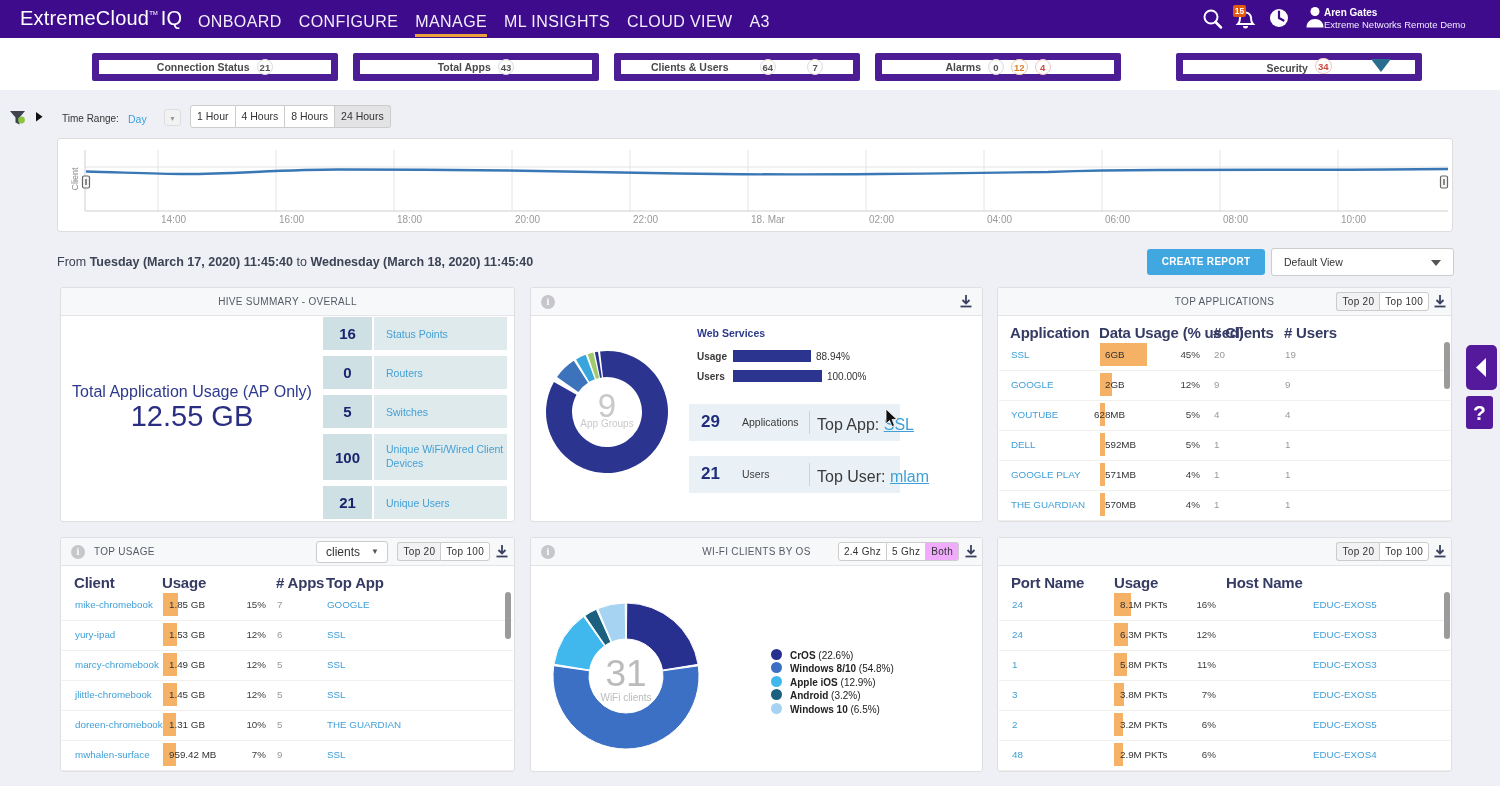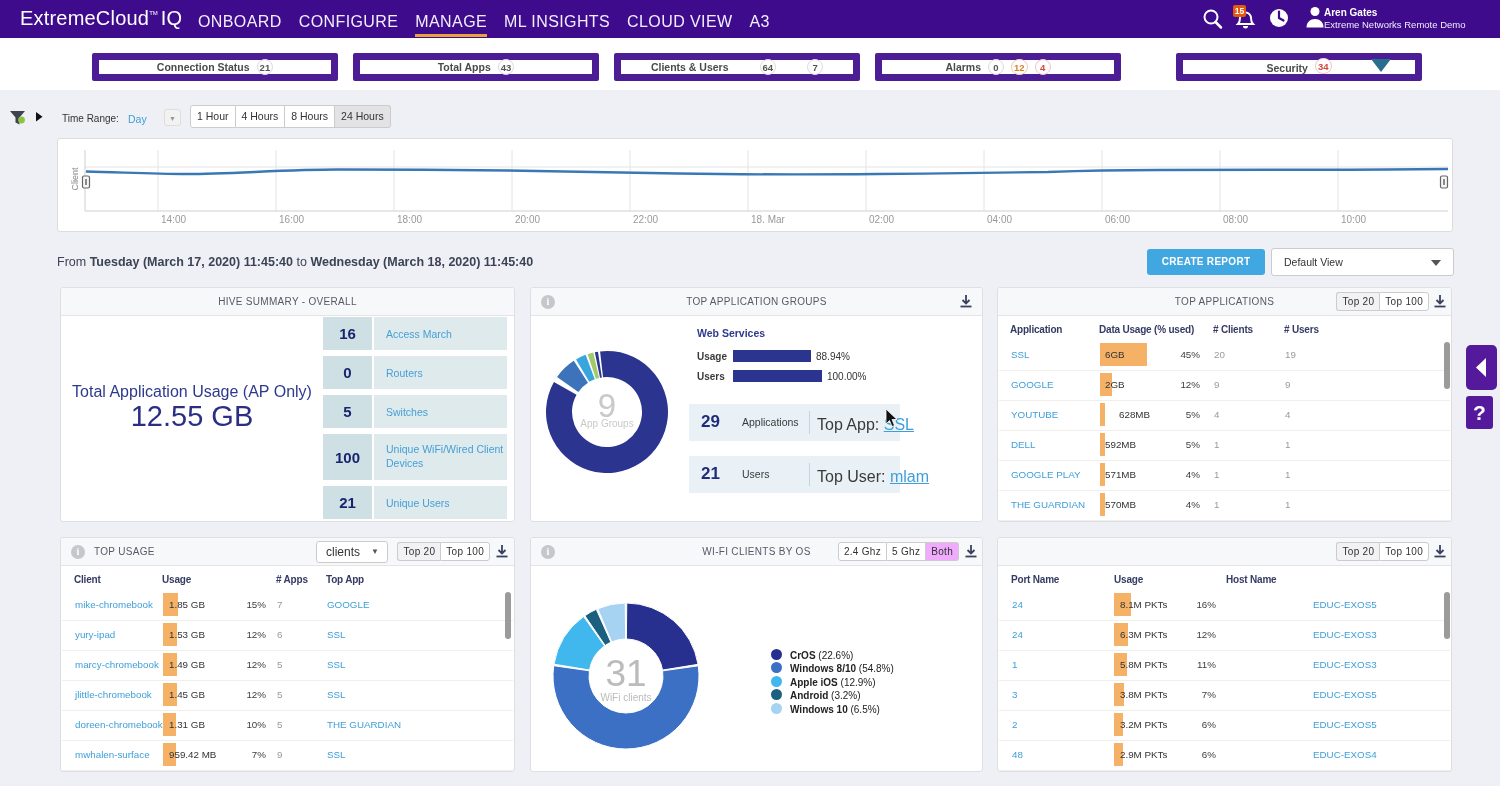--- a/index.html
+++ b/index.html
@@ -62,21 +62,21 @@
 .g2box { position:absolute; left:158px; width:211px; height:37px; background:#e9f1f6; }
 .g2num { position:absolute; left:12px; top:8px; font-size:17px; font-weight:bold; color:#1f2d7b; }
 .g2lbl { position:absolute; left:53px; top:12px; font-size:10.5px; color:#3a3a3a; }
 .g2div { position:absolute; left:120px; top:7px; width:1px; height:23px; background:#c5d5dd; }
 .g2top { position:absolute; left:128px; top:12px; font-size:16px; color:#3a3a3a; white-space:nowrap; }
 
 .hrow { position:absolute; left:262px; width:184px; display:flex; }
 .hnum { width:49px; background:#cfe0e4; color:#19246e; font-size:15px; font-weight:bold; display:flex; align-items:center; justify-content:center; margin-right:2px; }
 .hlbl { flex:1; background:#dfeaed; color:#45a0d6; font-size:10.5px; display:flex; align-items:center; padding-left:12px; }
 
-.thead { position:absolute; left:0; top:29px; width:100%; height:24px; font-size:10px; letter-spacing:-0.2px; font-weight:bold; color:#363b64; }
+.thead { position:absolute; left:0; top:29px; width:100%; height:24px; font-size:15px; letter-spacing:-0.2px; font-weight:bold; color:#363b64; }
 .thead span { position:absolute; top:7px; }
 .trow { position:absolute; left:1px; right:1px; height:30px; border-bottom:1px solid #f0efec; font-size:9.8px; }
 .trow span { position:absolute; top:8px; }
 .trow .bar { top:2px; height:23px; }
 .pct { width:45px; text-align:right; color:#3c3c3c; }
 .gray { color:#999; }
 .toggle3 { position:absolute; display:flex; font-size:10px; color:#333; }
 .toggle3 div { border:1px solid #ccc; background:#fff; padding:0 5px; height:19px; line-height:17px; border-left:none; }
 .toggle3 div:first-child { border-left:1px solid #ccc; border-radius:3px 0 0 3px; }
 .toggle3 div:last-child { border-radius:0 3px 3px 0; }
@@ -186,21 +186,21 @@
   <div class="defview">Default View</div>
 
   <div class="card" id="card1">
     <div class="cardhdr">
         <div class="title">HIVE SUMMARY - OVERALL</div>
       </div>
     <div style="position:absolute;left:0;top:95px;width:262px;text-align:center;font-size:16px;color:#2d3a8c;">Total Application Usage (AP Only)</div>
     <div style="position:absolute;left:0;top:112px;width:262px;text-align:center;font-size:29px;color:#2b2e83;">12.55 GB</div>
     <div class="hrow" style="top:29px;height:33px;">
         <div class="hnum">16</div>
-        <div class="hlbl">Access March</div>
+        <div class="hlbl">Status Points</div>
       </div>
     <div class="hrow" style="top:68px;height:33px;">
         <div class="hnum">0</div>
         <div class="hlbl">Routers</div>
       </div>
     <div class="hrow" style="top:107px;height:33px;">
         <div class="hnum">5</div>
         <div class="hlbl">Switches</div>
       </div>
     <div class="hrow" style="top:146px;height:46px;">
@@ -208,21 +208,20 @@
         <div class="hlbl" style="line-height:1.3;">Unique WiFi/Wired Client Devices</div>
       </div>
     <div class="hrow" style="top:198px;height:33px;">
         <div class="hnum">21</div>
         <div class="hlbl">Unique Users</div>
       </div>
   </div>
   <div class="card" id="card2">
     <div class="cardhdr">
         <div class="infoicon">i</div>
-        <div class="title">TOP APPLICATION GROUPS</div>
       <svg class="dlicon" viewBox="0 0 16 16">
           <path d="M8 1 v8 M4.5 6 L8 9.5 L11.5 6" stroke="#3a4160" stroke-width="1.8" fill="none"></path>
           <path d="M2.5 12.5 h11" stroke="#3a4160" stroke-width="1.8"></path>
         </svg>
     </div>
     <svg width="150" height="150" viewBox="0 0 150 150" style="position:absolute;left:1px;top:49px;">
       <g transform="translate(75,75)">
         <path id="dn1" d="M-6.91 -60.61 A61 61 0 1 1 -53.09 -30.04 L-30.46 -17.23 A35 35 0 1 0 -3.96 -34.78 Z" fill="#2b3590"></path>
         <path id="dn2" d="M-49.97 -34.99 A61 61 0 0 1 -33.22 -51.16 L-19.06 -29.35 A35 35 0 0 0 -28.67 -20.08 Z" fill="#3c73ba"></path>
         <path id="dn3" d="M-30.96 -52.56 A61 61 0 0 1 -21.36 -57.14 L-12.26 -32.78 A35 35 0 0 0 -17.76 -30.16 Z" fill="#38a5dc"></path>
@@ -285,21 +284,21 @@
         <span class="applink" style="left:12px;">GOOGLE</span>
         <span class="bar" style="left:101px;width:12px;"></span>
         <span style="left:106px;color:#333;">2GB</span>
         <span class="pct" style="left:156px;">12%</span>
         <span class="gray" style="left:215px;">9</span>
         <span class="gray" style="left:286px;">9</span>
       </div>
     <div class="trow" style="top:113px;">
         <span class="applink" style="left:12px;">YOUTUBE</span>
         <span class="bar" style="left:101px;width:5px;"></span>
-        <span style="left:120px;color:#333;">628MB</span>
+        <span style="left:95px;color:#333;">628MB</span>
         <span class="pct" style="left:156px;">5%</span>
         <span class="gray" style="left:215px;">4</span>
         <span class="gray" style="left:286px;">4</span>
       </div>
     <div class="trow" style="top:143px;">
         <span class="applink" style="left:12px;">DELL</span>
         <span class="bar" style="left:101px;width:5px;"></span>
         <span style="left:106px;color:#333;">592MB</span>
         <span class="pct" style="left:156px;">5%</span>
         <span class="gray" style="left:215px;">1</span>

